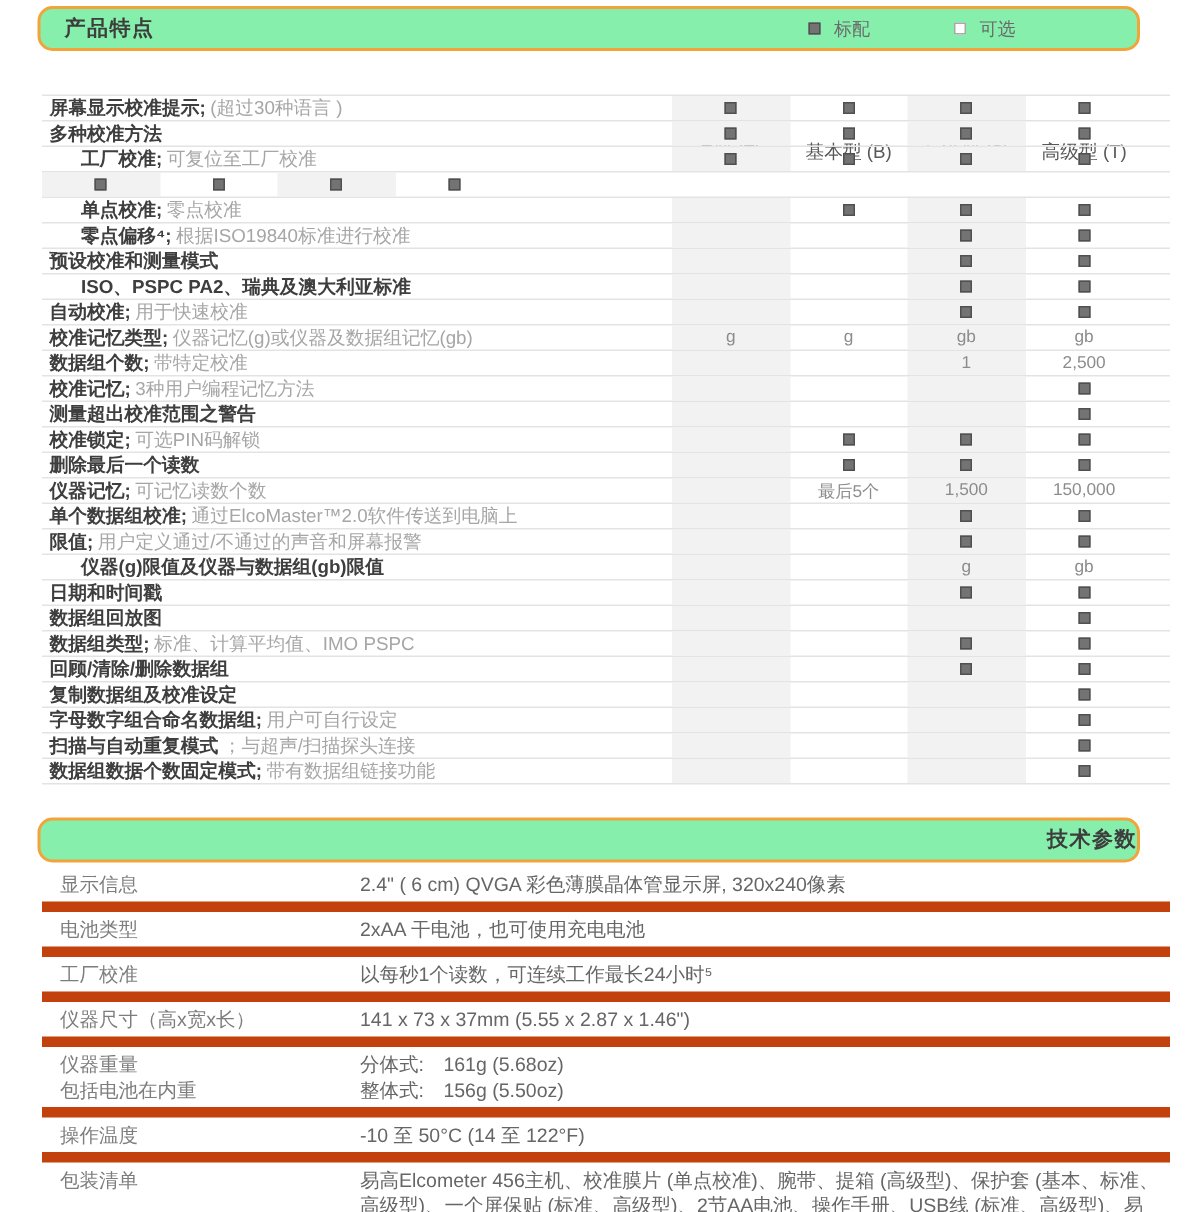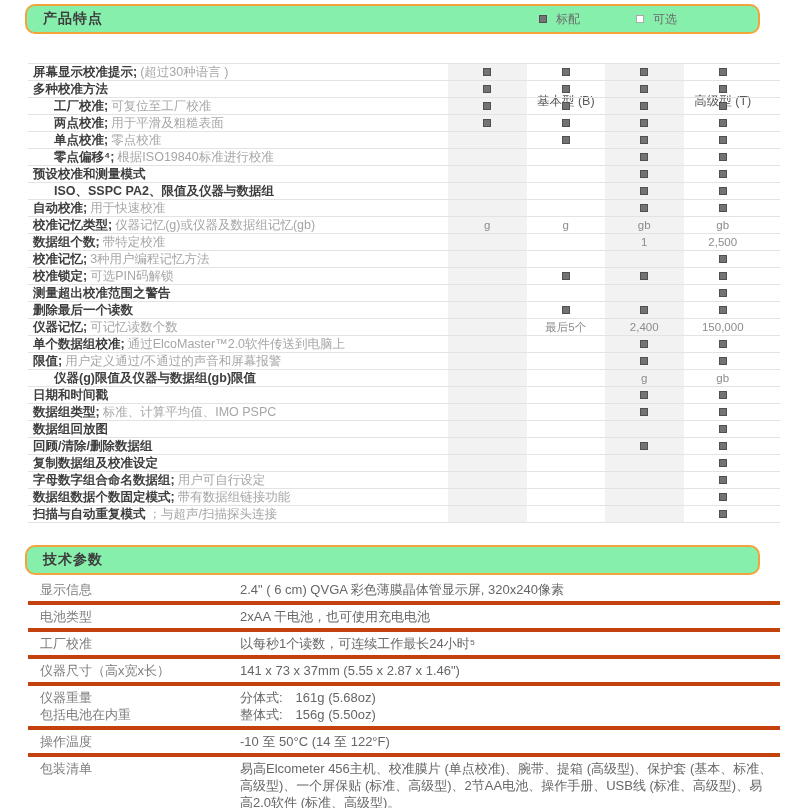--- a/index.html
+++ b/index.html
@@ -8,21 +8,21 @@
     font-family:"Liberation Sans","DejaVu Sans",sans-serif;
     -webkit-font-smoothing:antialiased;
   }
   
   .header-box{
     position:absolute;left:25px;width:731px;height:26px;
     border:2px solid #F2A43B;border-radius:10px;background:#86efac;
     display:flex;align-items:center;
   }
   #features-header{top:4px;}
-  #specs-header{top:545px;}
+  #specs-header{top:545px;justify-content:flex-end;}
   .header-title{
     margin-left:16px;font-size:14px;font-weight:bold;color:#3d3d3d;
     letter-spacing:1px;
   }
   .legend{
     position:absolute;left:512px;top:0;height:100%;
     display:flex;align-items:center;gap:56px;
   }
   .legend-item{display:flex;align-items:center;gap:9px;font-size:12px;color:#6b6b6b;text-align:right;}
   .sq{width:8px;height:8px;box-sizing:border-box;display:inline-block;flex:none;}
@@ -53,21 +53,21 @@
   .f-name.indent{padding-left:26px;}
   .fn-b{font-weight:bold;color:#3e3e3e;}
   .fn-d{color:#a6a6a6;margin-left:3px;}
   .f-cell{
     width:78.5px;flex:none;align-self:stretch;
     display:flex;align-items:center;justify-content:center;
     font-size:11.5px;color:#8c8c8c;white-space:nowrap;
   }
   
   #spec-table{position:absolute;top:578px;left:28px;width:752px;}
-  .spec-row{display:flex;border-bottom:4px solid #c2410c;padding:3px 0 3px;}
+  .spec-row{display:flex;border-bottom:7px solid #c2410c;padding:3px 0 3px;}
   .spec-row:last-child{border-bottom:2px solid #DDDDDD;}
   .spec-label{
     width:212px;flex:none;padding-left:12px;box-sizing:border-box;
     font-size:13px;line-height:17px;color:#7d7d7d;
   }
   .spec-value{flex:1;font-size:13px;line-height:17px;color:#666666;padding-right:6px;}
 </style>
 </head>
 <body>
 
@@ -133,21 +133,20 @@
         <span class="sq filled"></span>
       </div>
       <div class="f-cell shaded">
         <span class="sq filled"></span>
       </div>
       <div class="f-cell">
         <span class="sq filled"></span>
       </div>
     </div>
     <div class="f-row">
-      <div class="f-name indent"><span class="fn-b">两点校准;</span><span class="fn-d">用于平滑及粗糙表面</span></div>
       <div class="f-cell shaded">
         <span class="sq filled"></span>
       </div>
       <div class="f-cell">
         <span class="sq filled"></span>
       </div>
       <div class="f-cell shaded">
         <span class="sq filled"></span>
       </div>
       <div class="f-cell">
@@ -183,21 +182,21 @@
       <div class="f-cell shaded"></div>
       <div class="f-cell"></div>
       <div class="f-cell shaded">
         <span class="sq filled"></span>
       </div>
       <div class="f-cell">
         <span class="sq filled"></span>
       </div>
     </div>
     <div class="f-row">
-      <div class="f-name indent"><span class="fn-b">ISO、SSPC PA2、限值及仪器与数据组</span></div>
+      <div class="f-name indent"><span class="fn-b">ISO、PSPC PA2、瑞典及澳大利亚标准</span></div>
       <div class="f-cell shaded"></div>
       <div class="f-cell"></div>
       <div class="f-cell shaded">
         <span class="sq filled"></span>
       </div>
       <div class="f-cell">
         <span class="sq filled"></span>
       </div>
     </div>
     <div class="f-row">
@@ -228,59 +227,59 @@
     <div class="f-row">
       <div class="f-name"><span class="fn-b">校准记忆;</span><span class="fn-d">3种用户编程记忆方法</span></div>
       <div class="f-cell shaded"></div>
       <div class="f-cell"></div>
       <div class="f-cell shaded"></div>
       <div class="f-cell">
         <span class="sq filled"></span>
       </div>
     </div>
     <div class="f-row">
+      <div class="f-name"><span class="fn-b">测量超出校准范围之警告</span></div>
+      <div class="f-cell shaded"></div>
+      <div class="f-cell"></div>
+      <div class="f-cell shaded"></div>
+      <div class="f-cell">
+        <span class="sq filled"></span>
+      </div>
+    </div>
+    <div class="f-row">
       <div class="f-name"><span class="fn-b">校准锁定;</span><span class="fn-d">可选PIN码解锁</span></div>
       <div class="f-cell shaded"></div>
       <div class="f-cell">
         <span class="sq filled"></span>
       </div>
       <div class="f-cell shaded">
         <span class="sq filled"></span>
       </div>
       <div class="f-cell">
         <span class="sq filled"></span>
       </div>
     </div>
     <div class="f-row">
-      <div class="f-name"><span class="fn-b">测量超出校准范围之警告</span></div>
-      <div class="f-cell shaded"></div>
-      <div class="f-cell"></div>
-      <div class="f-cell shaded"></div>
-      <div class="f-cell">
-        <span class="sq filled"></span>
-      </div>
-    </div>
-    <div class="f-row">
       <div class="f-name"><span class="fn-b">删除最后一个读数</span></div>
       <div class="f-cell shaded"></div>
       <div class="f-cell">
         <span class="sq filled"></span>
       </div>
       <div class="f-cell shaded">
         <span class="sq filled"></span>
       </div>
       <div class="f-cell">
         <span class="sq filled"></span>
       </div>
     </div>
     <div class="f-row">
       <div class="f-name"><span class="fn-b">仪器记忆;</span><span class="fn-d">可记忆读数个数</span></div>
       <div class="f-cell shaded"></div>
       <div class="f-cell">最后5个</div>
-      <div class="f-cell shaded">2,400</div>
+      <div class="f-cell shaded">1,500</div>
       <div class="f-cell">150,000</div>
     </div>
     <div class="f-row">
       <div class="f-name"><span class="fn-b">单个数据组校准;</span><span class="fn-d">通过ElcoMaster™2.0软件传送到电脑上</span></div>
       <div class="f-cell shaded"></div>
       <div class="f-cell"></div>
       <div class="f-cell shaded">
         <span class="sq filled"></span>
       </div>
       <div class="f-cell">
@@ -310,40 +309,40 @@
       <div class="f-cell shaded"></div>
       <div class="f-cell"></div>
       <div class="f-cell shaded">
         <span class="sq filled"></span>
       </div>
       <div class="f-cell">
         <span class="sq filled"></span>
       </div>
     </div>
     <div class="f-row">
+      <div class="f-name"><span class="fn-b">数据组回放图</span></div>
+      <div class="f-cell shaded"></div>
+      <div class="f-cell"></div>
+      <div class="f-cell shaded"></div>
+      <div class="f-cell">
+        <span class="sq filled"></span>
+      </div>
+    </div>
+    <div class="f-row">
       <div class="f-name"><span class="fn-b">数据组类型;</span><span class="fn-d">标准、计算平均值、IMO PSPC</span></div>
       <div class="f-cell shaded"></div>
       <div class="f-cell"></div>
       <div class="f-cell shaded">
         <span class="sq filled"></span>
       </div>
       <div class="f-cell">
         <span class="sq filled"></span>
       </div>
     </div>
     <div class="f-row">
-      <div class="f-name"><span class="fn-b">数据组回放图</span></div>
-      <div class="f-cell shaded"></div>
-      <div class="f-cell"></div>
-      <div class="f-cell shaded"></div>
-      <div class="f-cell">
-        <span class="sq filled"></span>
-      </div>
-    </div>
-    <div class="f-row">
       <div class="f-name"><span class="fn-b">回顾/清除/删除数据组</span></div>
       <div class="f-cell shaded"></div>
       <div class="f-cell"></div>
       <div class="f-cell shaded">
         <span class="sq filled"></span>
       </div>
       <div class="f-cell">
         <span class="sq filled"></span>
       </div>
     </div>
@@ -359,30 +358,30 @@
     <div class="f-row">
       <div class="f-name"><span class="fn-b">字母数字组合命名数据组;</span><span class="fn-d">用户可自行设定</span></div>
       <div class="f-cell shaded"></div>
       <div class="f-cell"></div>
       <div class="f-cell shaded"></div>
       <div class="f-cell">
         <span class="sq filled"></span>
       </div>
     </div>
     <div class="f-row">
+      <div class="f-name"><span class="fn-b">扫描与自动重复模式</span><span class="fn-d">；与超声/扫描探头连接</span></div>
+      <div class="f-cell shaded"></div>
+      <div class="f-cell"></div>
+      <div class="f-cell shaded"></div>
+      <div class="f-cell">
+        <span class="sq filled"></span>
+      </div>
+    </div>
+    <div class="f-row">
       <div class="f-name"><span class="fn-b">数据组数据个数固定模式;</span><span class="fn-d">带有数据组链接功能</span></div>
-      <div class="f-cell shaded"></div>
-      <div class="f-cell"></div>
-      <div class="f-cell shaded"></div>
-      <div class="f-cell">
-        <span class="sq filled"></span>
-      </div>
-    </div>
-    <div class="f-row">
-      <div class="f-name"><span class="fn-b">扫描与自动重复模式</span><span class="fn-d">；与超声/扫描探头连接</span></div>
       <div class="f-cell shaded"></div>
       <div class="f-cell"></div>
       <div class="f-cell shaded"></div>
       <div class="f-cell">
         <span class="sq filled"></span>
       </div>
     </div>
   </div>
 
 <div class="header-box" id="specs-header">

